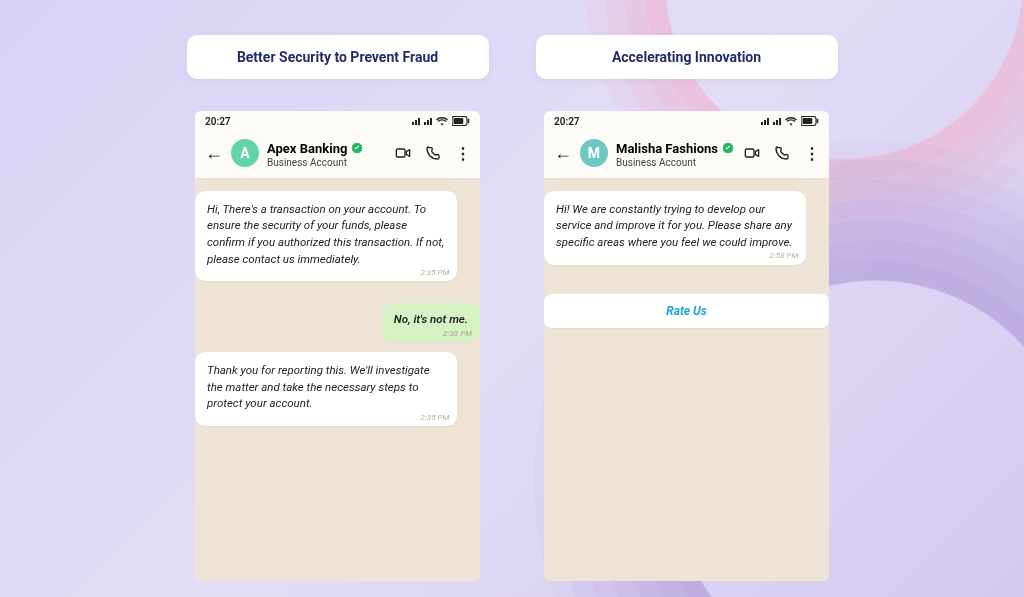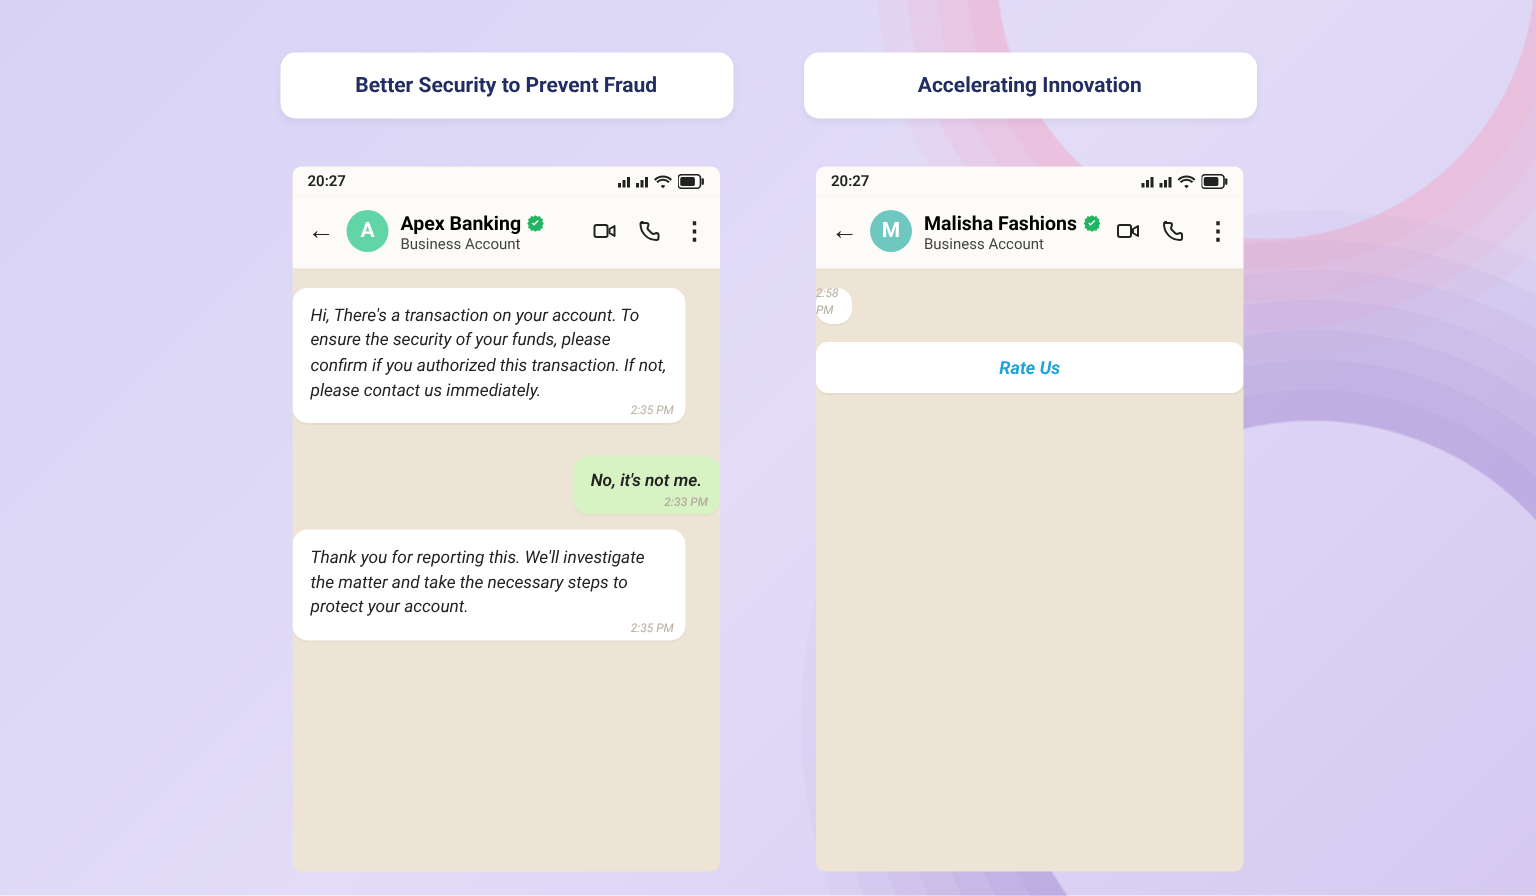--- a/index.html
+++ b/index.html
@@ -152,21 +152,21 @@
   .outgoing { background: #d7f3c4; align-self: flex-end; padding: 8px 12px 14px 12px; font-weight: 600; font-size: 11.5px; margin-top: 12px; }
 
   .action-btn {
     background: #fff;
     border-radius: 8px;
     text-align: center;
     padding: 10px;
     font-size: 12px;
     font-weight: 700;
     color: #1fa3d8;
-    margin-top: 2px;
+    margin-top: 19px;
     box-shadow: 0 1px 1px rgba(0,0,0,0.04);
   }
   .dots { font-size: 16px; letter-spacing: -1px; font-weight: 700; }
 </style>
 </head>
 <body>
 
 <div class="bg-top"></div>
 <div class="bg-circles"></div>
 
@@ -294,19 +294,20 @@
             </svg>
           <svg viewBox="0 0 24 24">
               <path d="M5 3c-1 0-2 1-2 2 0 9 7 16 16 16 1 0 2-1 2-2v-3c0-1-1-2-2-2l-3 1c-1 0-1 0-2-1l-3-3c-1-1-1-1-1-2l1-3c0-1-1-2-2-2H5z" fill="none" stroke="#222" stroke-width="2"></path>
             </svg>
           <span class="dots">⋮</span>
         </div>
       </div>
 
       <div class="messages">
         <div class="bubble incoming">
+          <span>Hi! We are constantly trying to develop our service and improve it for you. Please share any specific areas where you feel we could improve.</span>
           <span class="ts">2:58 PM</span>
         </div>
         <div class="action-btn">Rate Us</div>
       </div>
     </div>
   </div>
 </div>
 
 </body></html>

